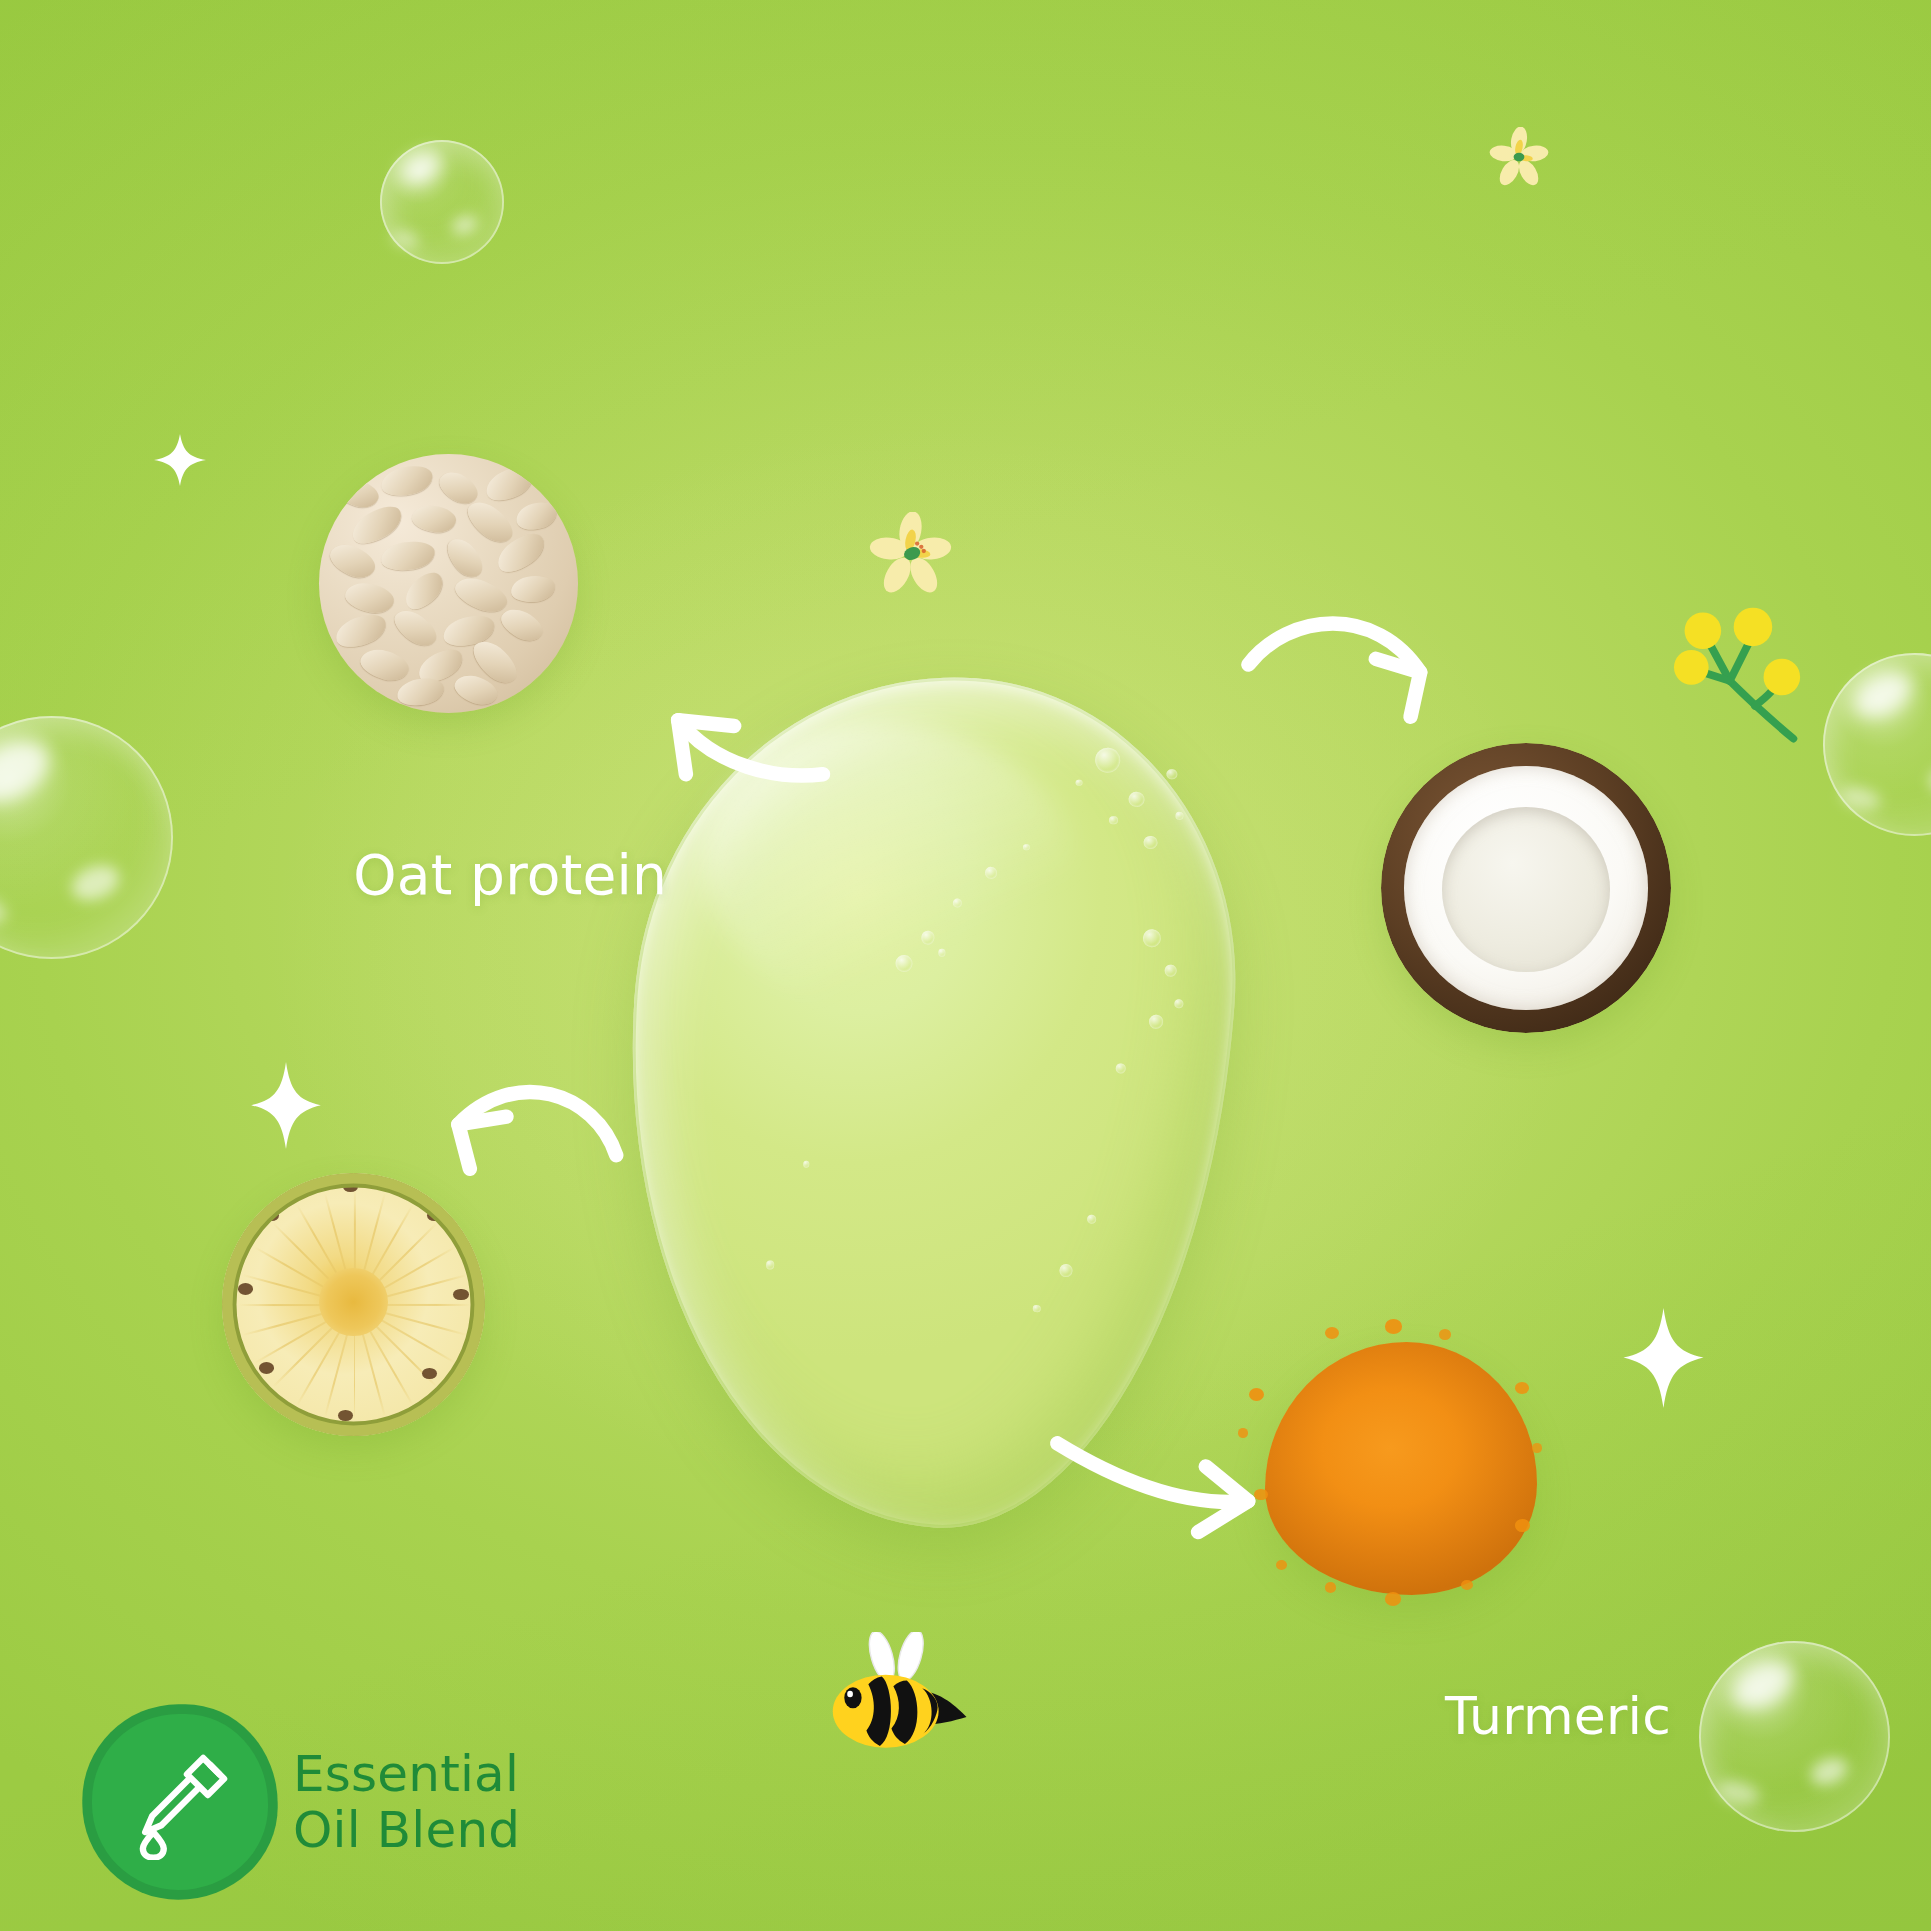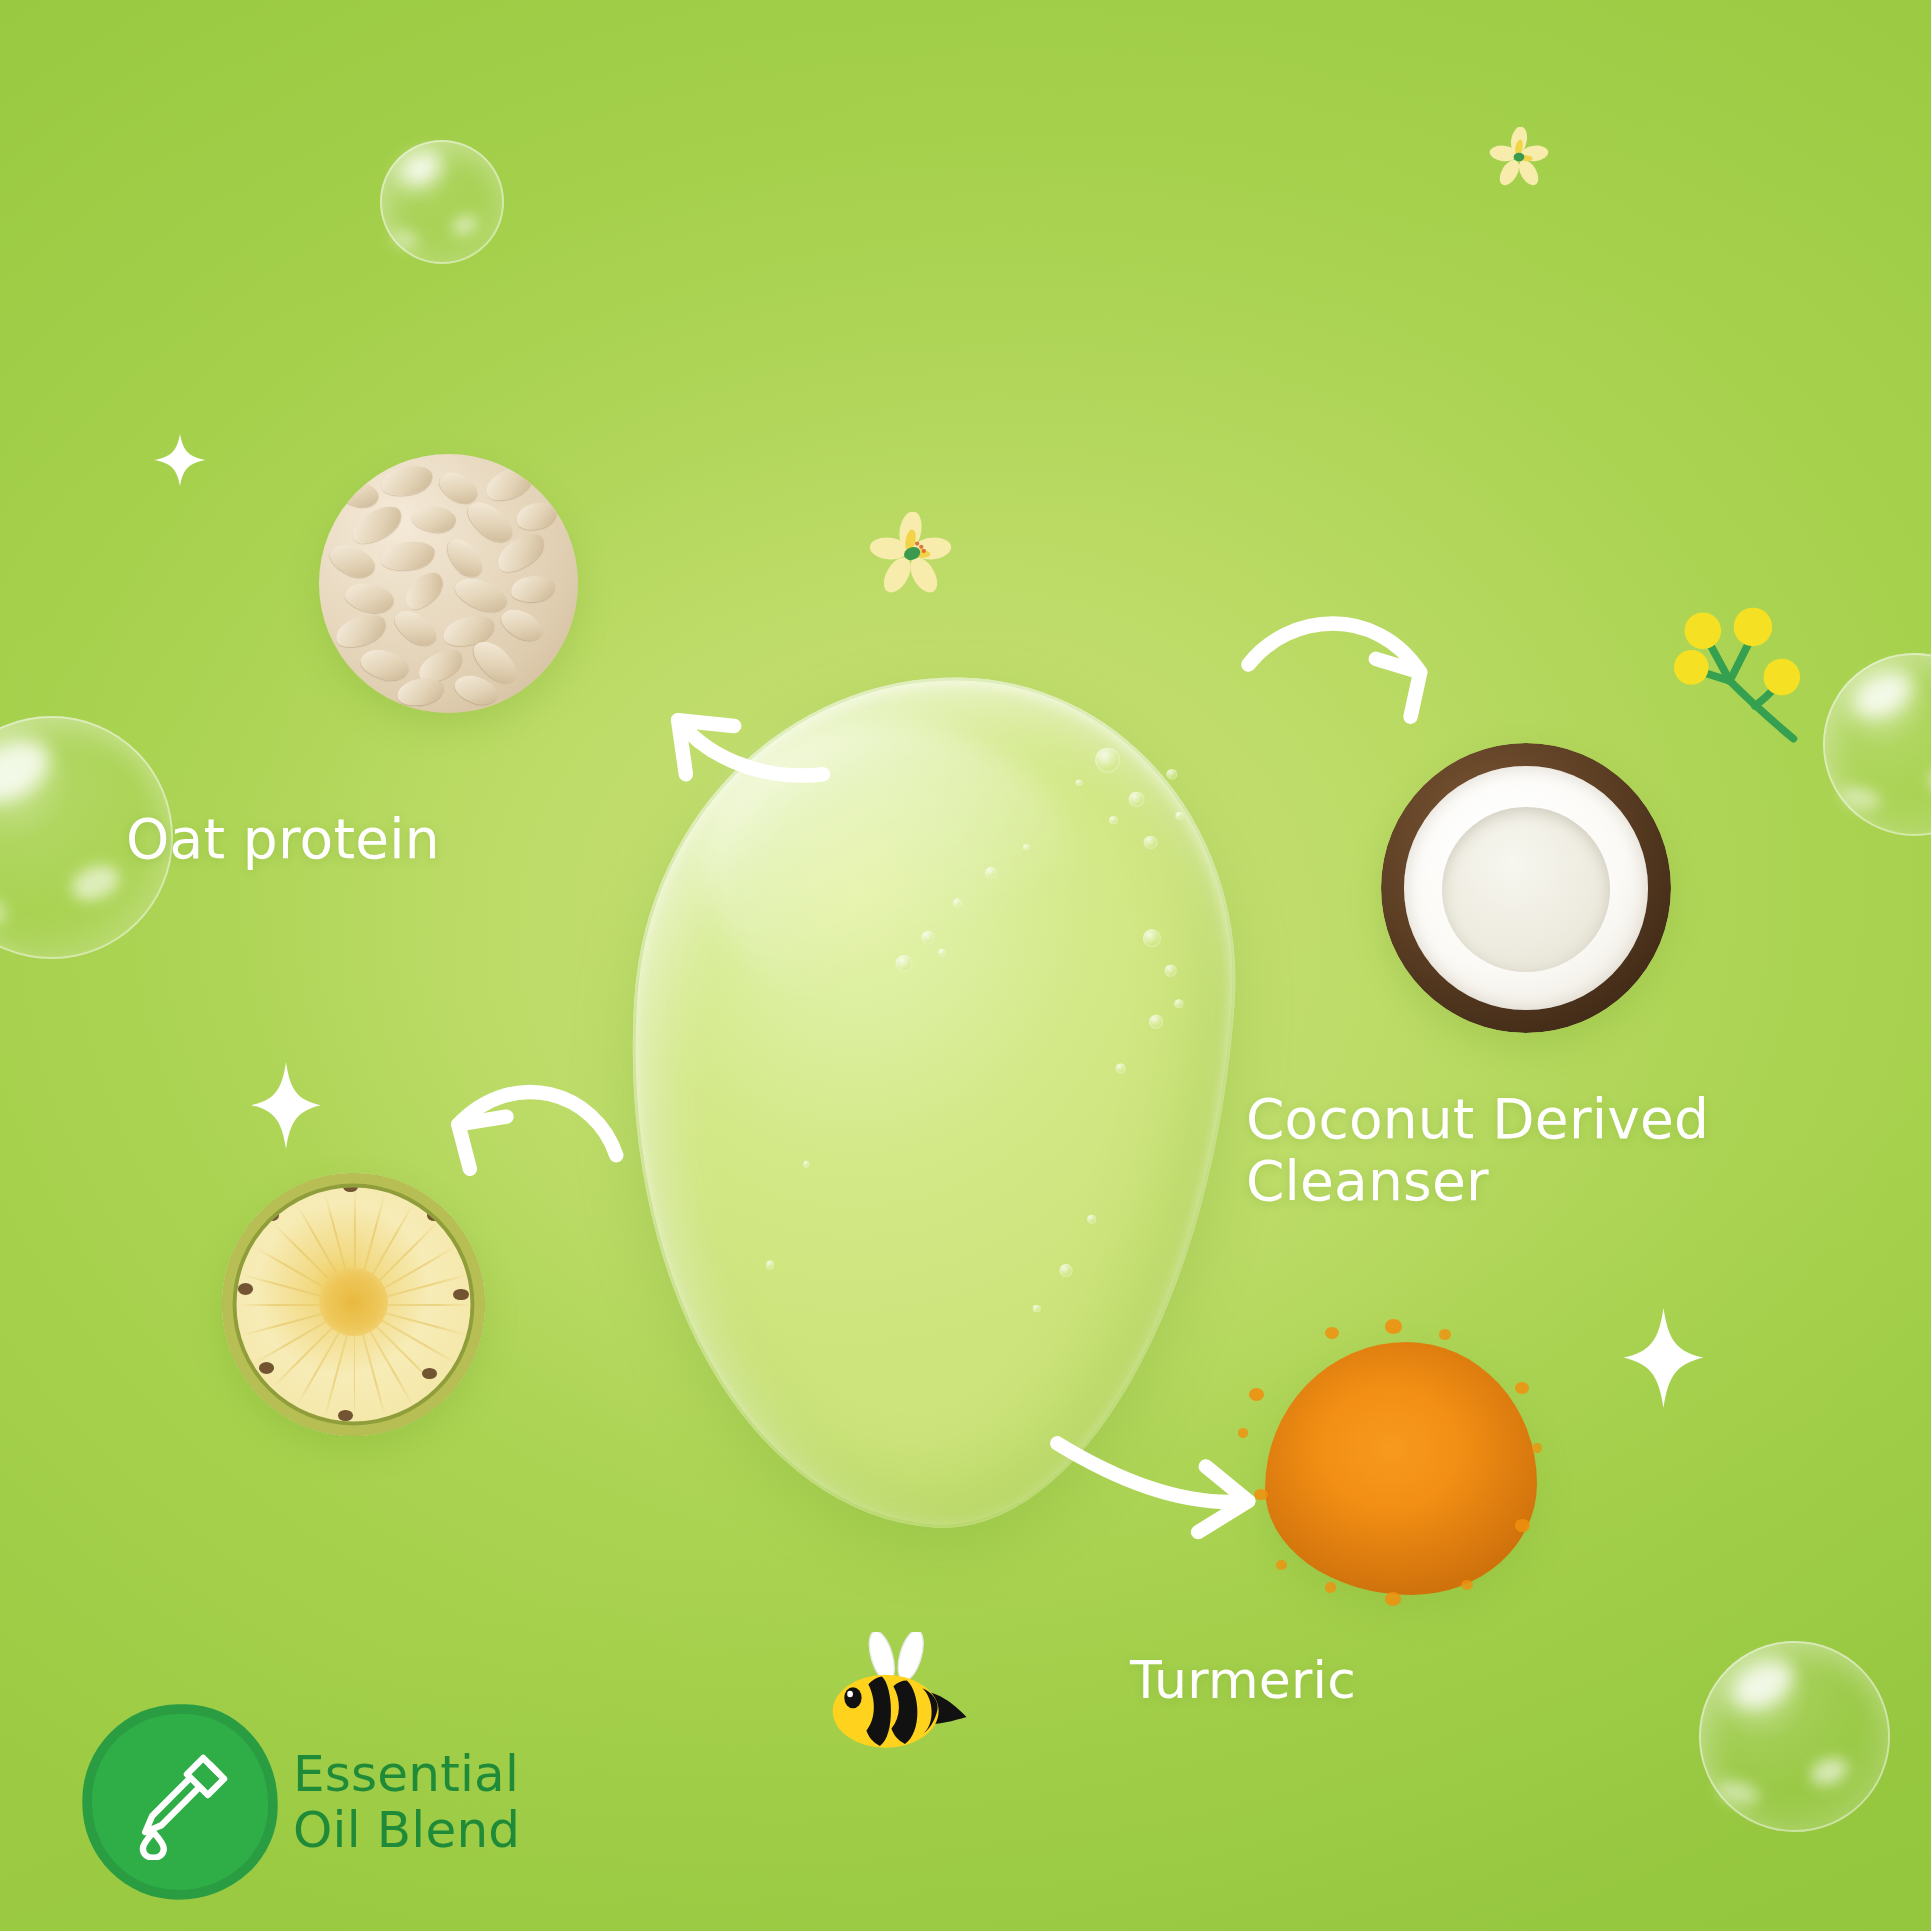--- a/index.html
+++ b/index.html
@@ -51,24 +51,25 @@
     transform-origin:center top;
   }
 
   
   .caption{
     position:absolute;z-index:40;
     color:#ffffff;
     font-family:"DejaVu Sans","Liberation Sans",sans-serif;
     font-weight:400;
     line-height:1.12;
-    text-align:left;
+    text-align:right;
     text-shadow:0 1.9px 8.7px rgba(110,160,40,.26);
     letter-spacing:0.2px;
     white-space:pre-line;
+    margin-top:36px;
   }
   #cap-oat{left:126px;top:809px;width:541px;font-size:55px;}
   #cap-coconut{left:1246px;top:1089px;width:579px;font-size:55px;}
   #cap-fruits{left:39px;top:1479px;width:599px;font-size:55px;}
   #cap-turmeric{left:1130px;top:1651px;width:541px;font-size:52px;}
 
   
   #gel{
     left:628px;top:676px;width:599px;height:850px;z-index:20;
     border-radius:53% 47% 44% 56% / 40% 36% 64% 60%;
@@ -310,22 +311,20 @@
     <div class="spk" style="left:64%;top:-5%;width:11.6px;height:10.6px;opacity:.8"></div>
     <div class="spk" style="left:92%;top:16%;width:13.5px;height:11.6px;opacity:.85"></div>
     <div class="spk" style="left:98%;top:40%;width:10.6px;height:9.7px;opacity:.75"></div>
     <div class="spk" style="left:92%;top:70%;width:14.5px;height:12.6px;opacity:.85"></div>
     <div class="spk" style="left:72%;top:94%;width:12.6px;height:10.6px;opacity:.8"></div>
     <div class="spk" style="left:44%;top:99%;width:16.4px;height:13.5px;opacity:.85"></div>
     <div class="spk" style="left:22%;top:95%;width:11.6px;height:10.6px;opacity:.8"></div>
   </div>
 
   <div id="cap-oat" class="caption">Oat protein</div>
-  <div id="cap-coconut" class="caption">Coconut Derived
-Cleanser</div>
   <div id="cap-turmeric" class="caption">Turmeric</div>
 
   <svg class="deco" style="left:599px;top:666px;width:251px;height:174px;" viewBox="0 0 260 180">
     <path d="M232 112 C185 118 120 104 82 56" stroke="#ffffff" stroke-width="15" fill="none" stroke-linecap="round"></path>
     <path d="M82 56 L90 112 M82 56 L140 62" stroke="#ffffff" stroke-width="15" fill="none" stroke-linecap="round" stroke-linejoin="round"></path>
   </svg>
 
   <svg class="deco" style="left:1231px;top:599px;width:251px;height:193px;" viewBox="0 0 260 200">
     <path d="M18 68 C60 14 150 6 196 76" stroke="#ffffff" stroke-width="15" fill="none" stroke-linecap="round"></path>
     <path d="M196 76 L150 62 M196 76 L186 122" stroke="#ffffff" stroke-width="15" fill="none" stroke-linecap="round" stroke-linejoin="round"></path>

